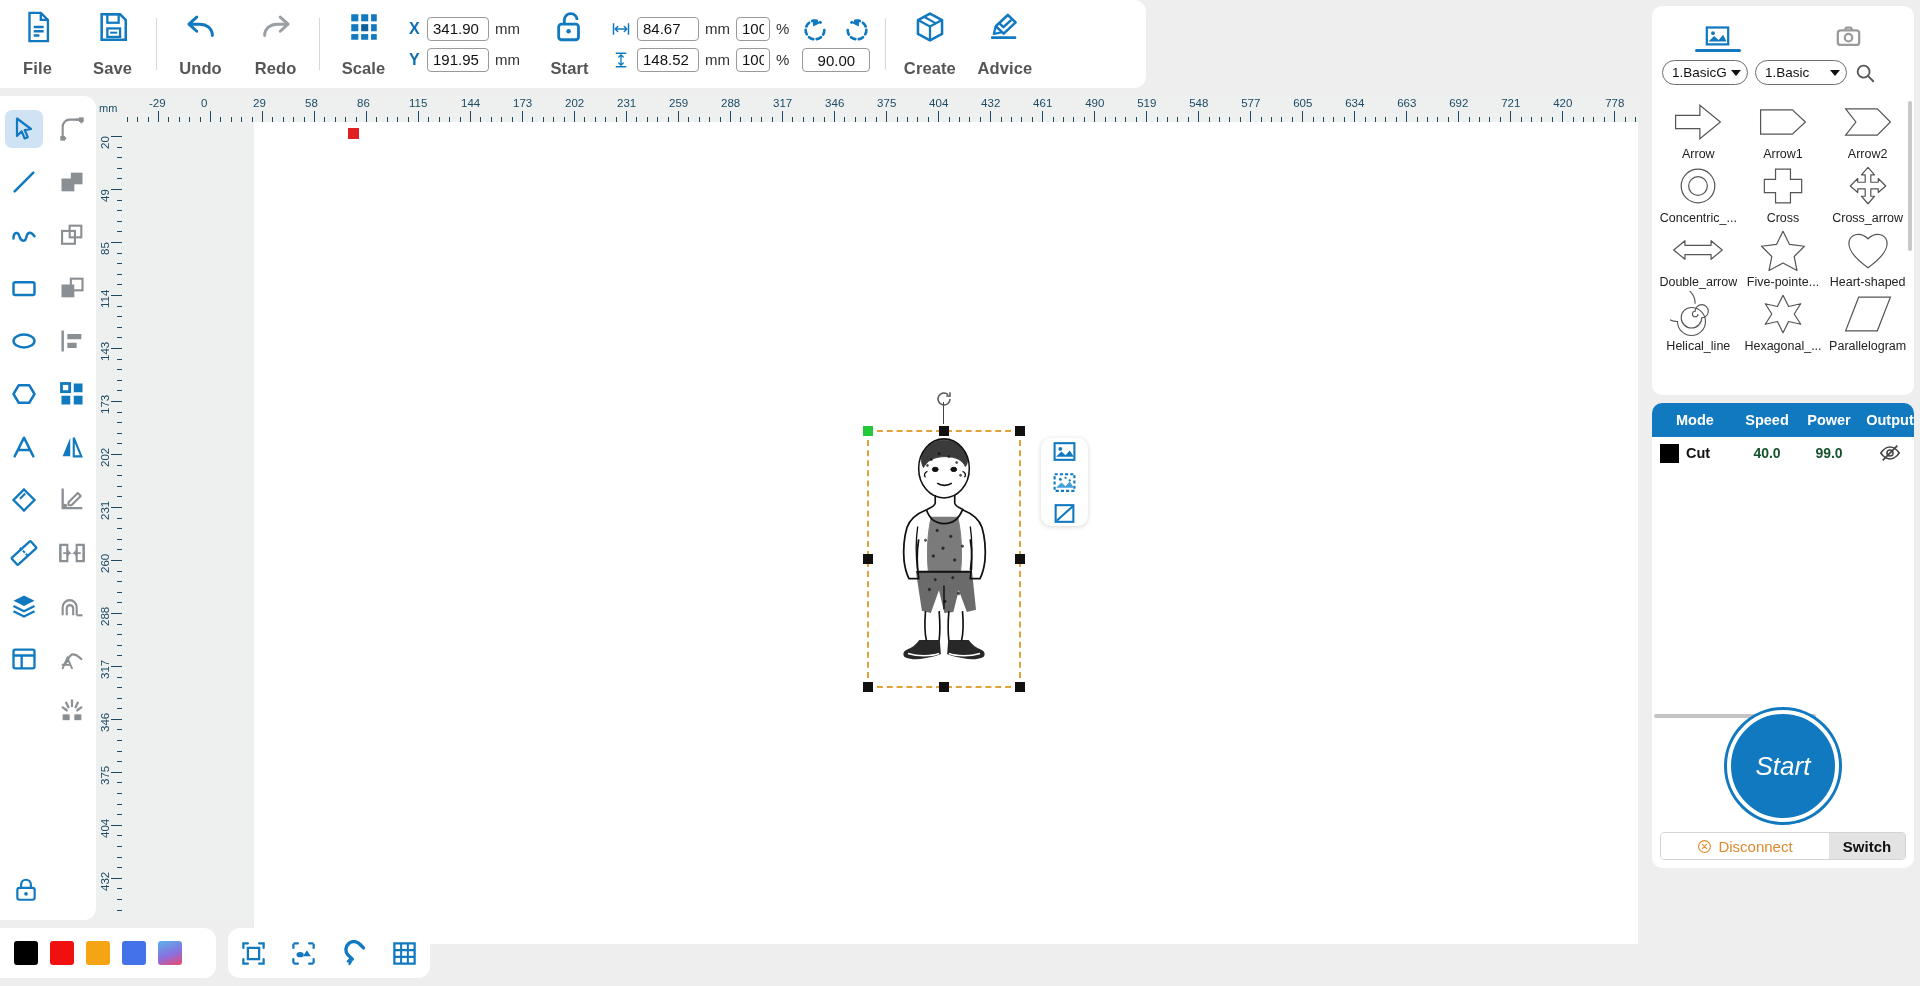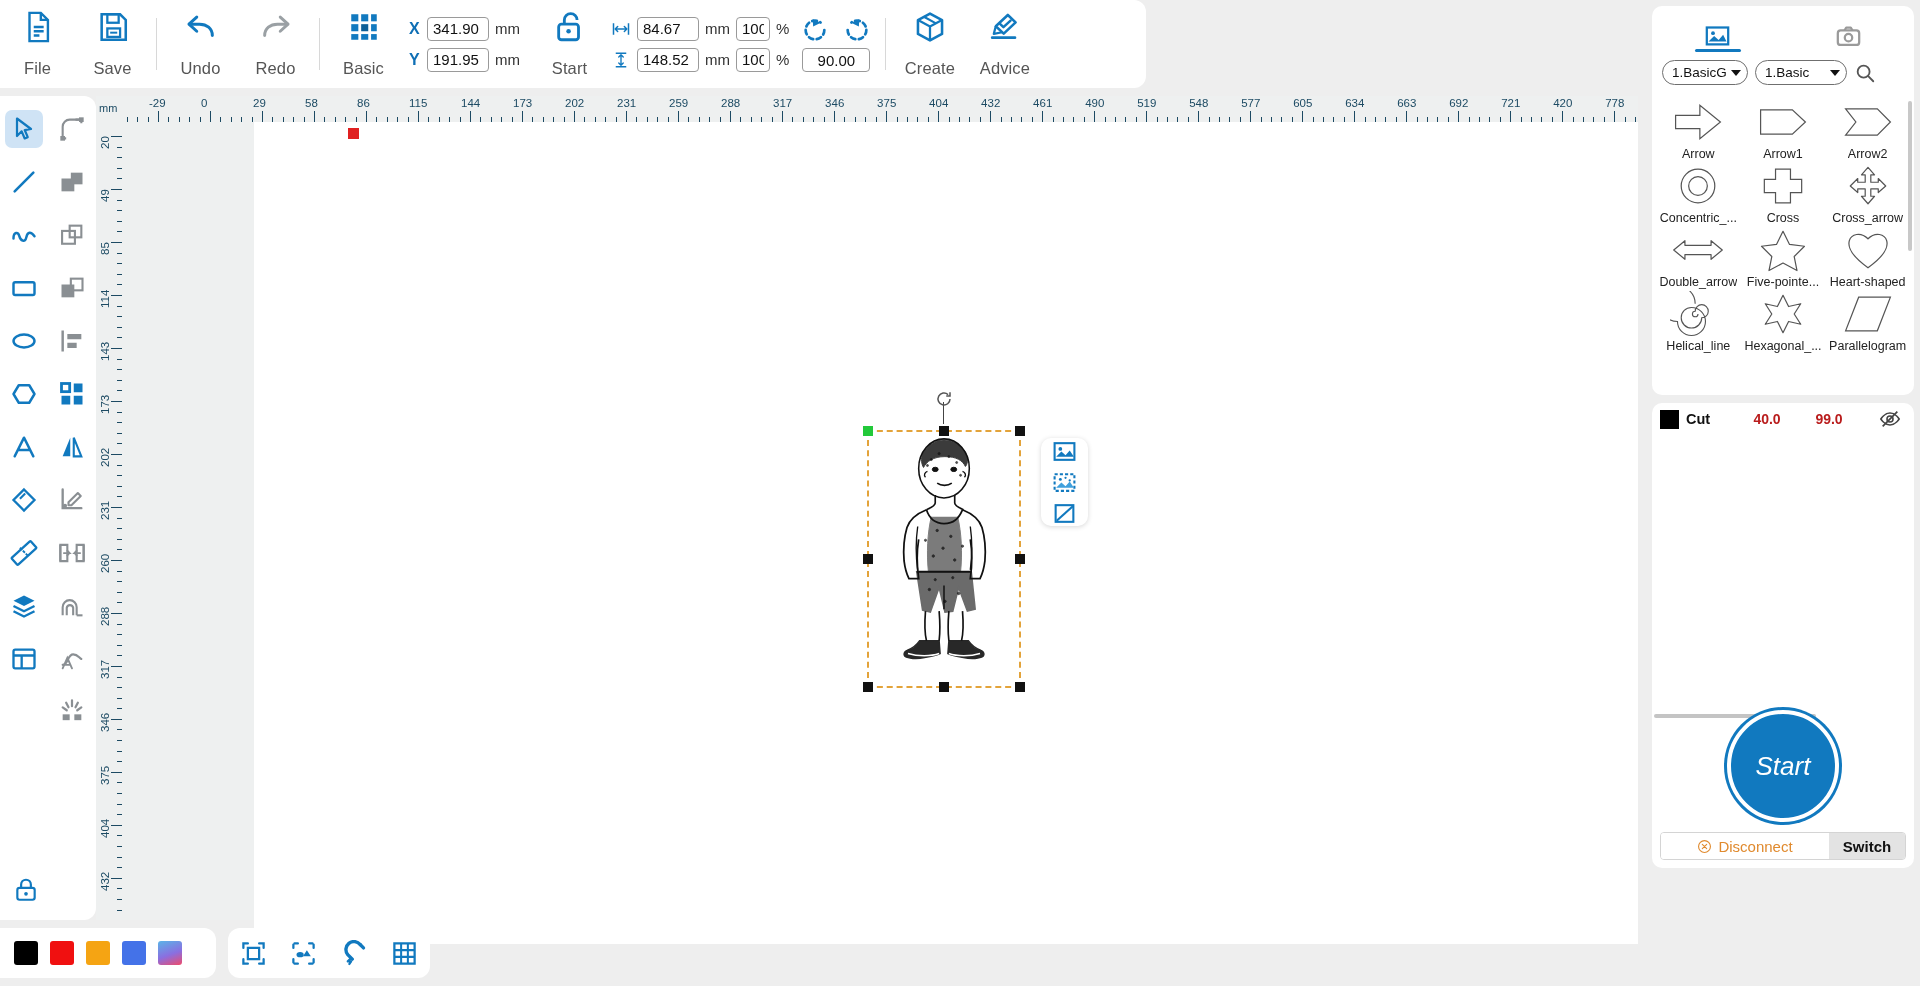--- a/index.html
+++ b/index.html
@@ -12,21 +12,21 @@
   #app { position: relative; width: 1920px; height: 986px; }
 
   
   .toolbar {
     position: absolute; left: 0; top: 0; width: 1146px; height: 88px;
     background: #ffffff; border-radius: 0 12px 12px 0;
     display: flex; align-items: center;
   }
   .tb-btn {
     width: 75px; height: 76px; display: flex; flex-direction: column;
-    align-items: center; justify-content: center; gap: 15px; cursor: pointer;
+    align-items: center; justify-content: center; gap: 15px; cursor: pointer; font-weight: bold;
   }
   .tb-btn .ic { width: 34px; height: 34px; display: block; }
   .tb-btn .lbl { font-size: 16.5px; color: #555; letter-spacing: .1px; }
   .tb-sep { width: 1px; height: 52px; background: #d8d8d8; margin: 0 6px; }
 
   .xy-block { display: flex; flex-direction: column; gap: 7px; margin-left: 8px; }
   .xy-row { display: flex; align-items: center; gap: 6px; }
   .xy-lab { font-size: 16px; font-weight: bold; color: #0f6fb5; width: 12px; }
   .num-in {
     height: 24px; border: 1px solid #9a9a9a; border-radius: 4px;
@@ -174,21 +174,21 @@
   .lrow {
     display: grid; grid-template-columns: 84px 62px 62px 60px;
     height: 32px; align-items: center; font-size: 14px; cursor: pointer;
   }
   .lrow.selected { background: #efefef; color: #7a7a7a; }
   .lrow.selected .lname { color: #3a3a3a; }
   .lcolor { width: 19px; height: 19px; background: #111; margin-left: 8px; display: inline-block; vertical-align: middle; }
   .lname { font-weight: bold; font-size: 14.5px; color: #111; margin-left: 7px; vertical-align: middle; }
   .lcell { text-align: center; }
   .lrow.selected .lcell { color: #9a9a9a; }
-  .lrow .lcell { color: #b91c1c; font-weight: bold; }
+  .lrow .lcell { color: #14532d; font-weight: bold; }
   .eye { display: flex; justify-content: center; }
   .eye svg { width: 22px; height: 22px; }
 
   .prog-track { position: absolute; left: 2px; bottom: 150px; width: 162px; height: 4px; background: #c4c4c4; border-radius: 2px; }
   .start-wrap { position: absolute; left: 0; right: 0; bottom: 46px; display: flex; justify-content: center; font-style: italic; }
   .start-btn {
     width: 112px; height: 112px; border-radius: 50%; background: #1179bf;
     border: 4px solid #fff; box-shadow: 0 0 0 3px #1179bf;
     color: #fff; font-size: 26px; display: flex; align-items: center; justify-content: center;
     cursor: pointer;
@@ -252,21 +252,21 @@
         <rect x="3" y="3" width="5" height="5" fill="#1179bf"></rect>
           <rect x="10" y="3" width="5" height="5" fill="#1179bf"></rect>
           <rect x="17" y="3" width="4" height="5" fill="#1179bf"></rect>
         <rect x="3" y="10" width="5" height="5" fill="#1179bf"></rect>
           <rect x="10" y="10" width="5" height="5" fill="#0d5f97"></rect>
           <rect x="17" y="10" width="4" height="5" fill="#1179bf"></rect>
         <rect x="3" y="17" width="5" height="4" fill="#1179bf"></rect>
           <rect x="10" y="17" width="5" height="4" fill="#1179bf"></rect>
           <rect x="17" y="17" width="4" height="4" fill="#1179bf"></rect>
       </svg>
-      <span class="lbl">Basic</span>
+      <span class="lbl">Scale</span>
     </div>
 
     <div class="xy-block">
       <div class="xy-row">
         <span class="xy-lab">X</span>
         <input class="num-in w62" value="341.90" style="">
         <span class="unit">mm</span>
       </div>
       <div class="xy-row">
         <span class="xy-lab">Y</span>
@@ -1057,20 +1057,26 @@
                 <path d="M20 5h34l-14 36H6z" fill="none" stroke="#555" stroke-width="1.3"></path>
               </svg>
             <span class="sh-lbl">Parallelogram</span>
           </div>
         </div>
         <div class="sh-scroll"></div>
       </div>
     </div>
 
     <div class="rp-card lt-card">
+      <div class="lhead">
+        <div>Mode</div>
+        <div>Speed</div>
+        <div>Power</div>
+        <div>Output</div>
+      </div>
 
 
       <div class="lrow">
         <div>
           <span class="lcolor" style="background: rgb(0, 0, 0);"></span><span class="lname">Cut</span>
         </div>
         <div class="lcell">40.0</div>
         <div class="lcell">99.0</div>
         <div class="eye">
           <svg viewBox="0 0 24 24">

